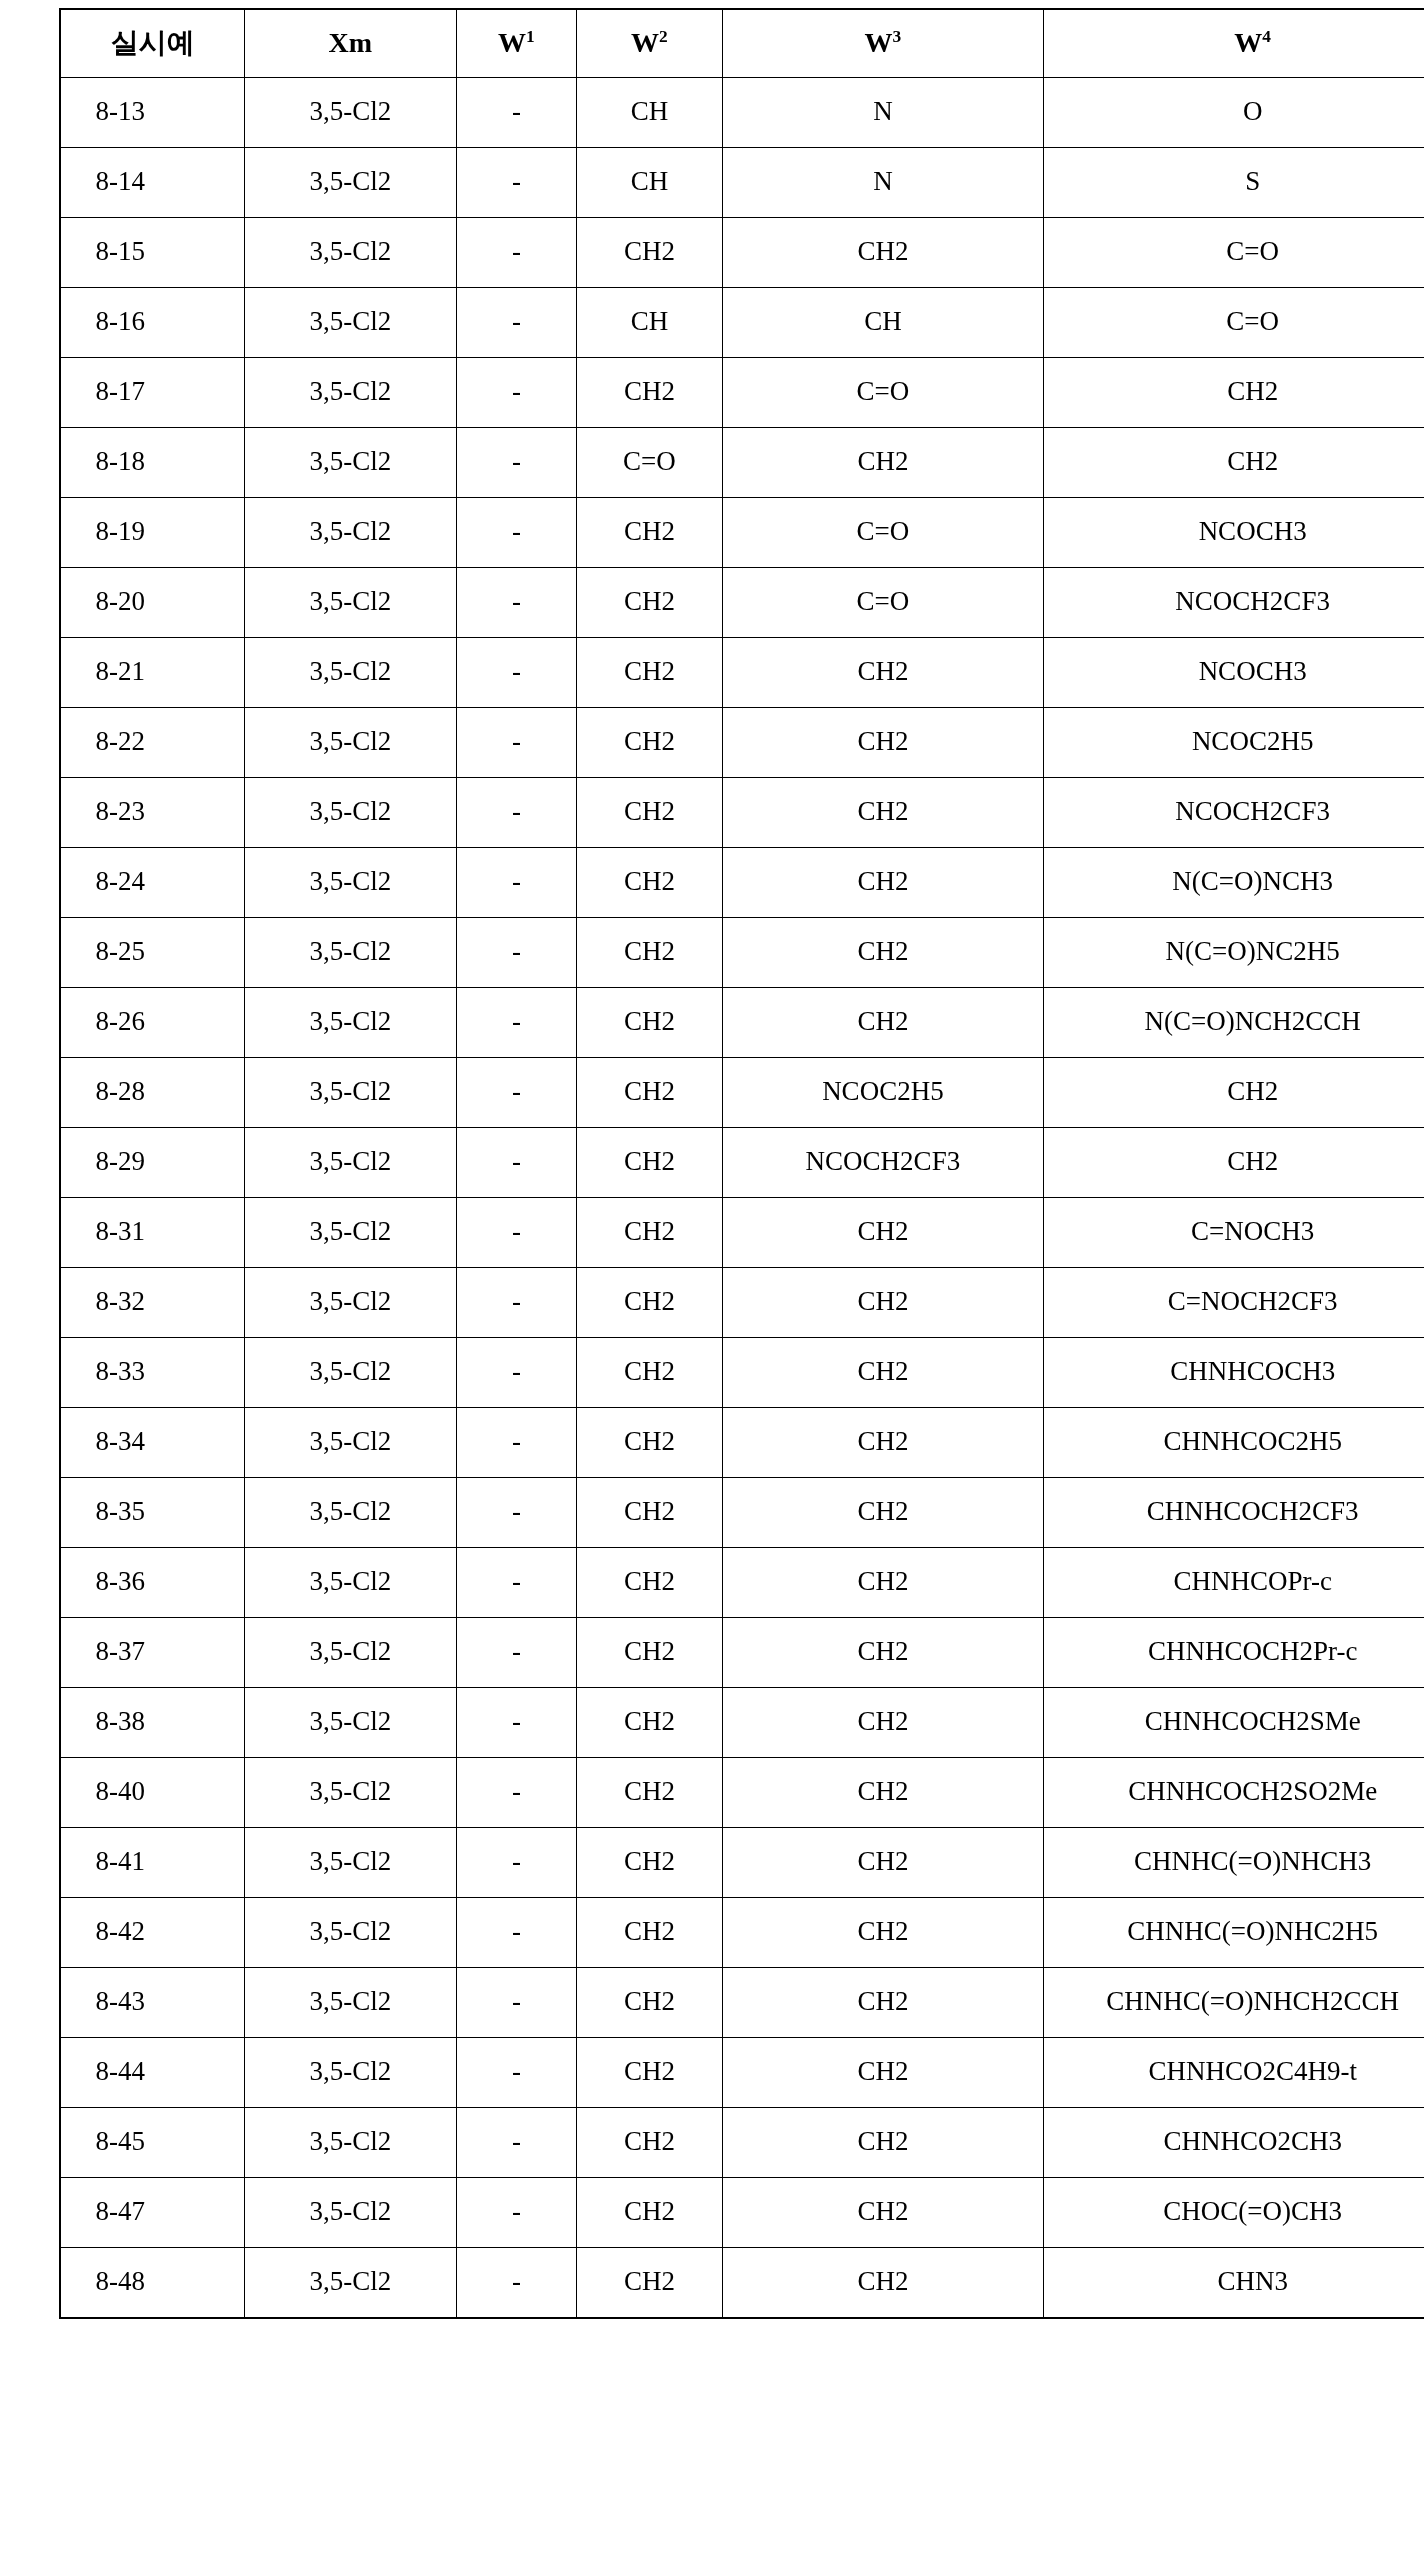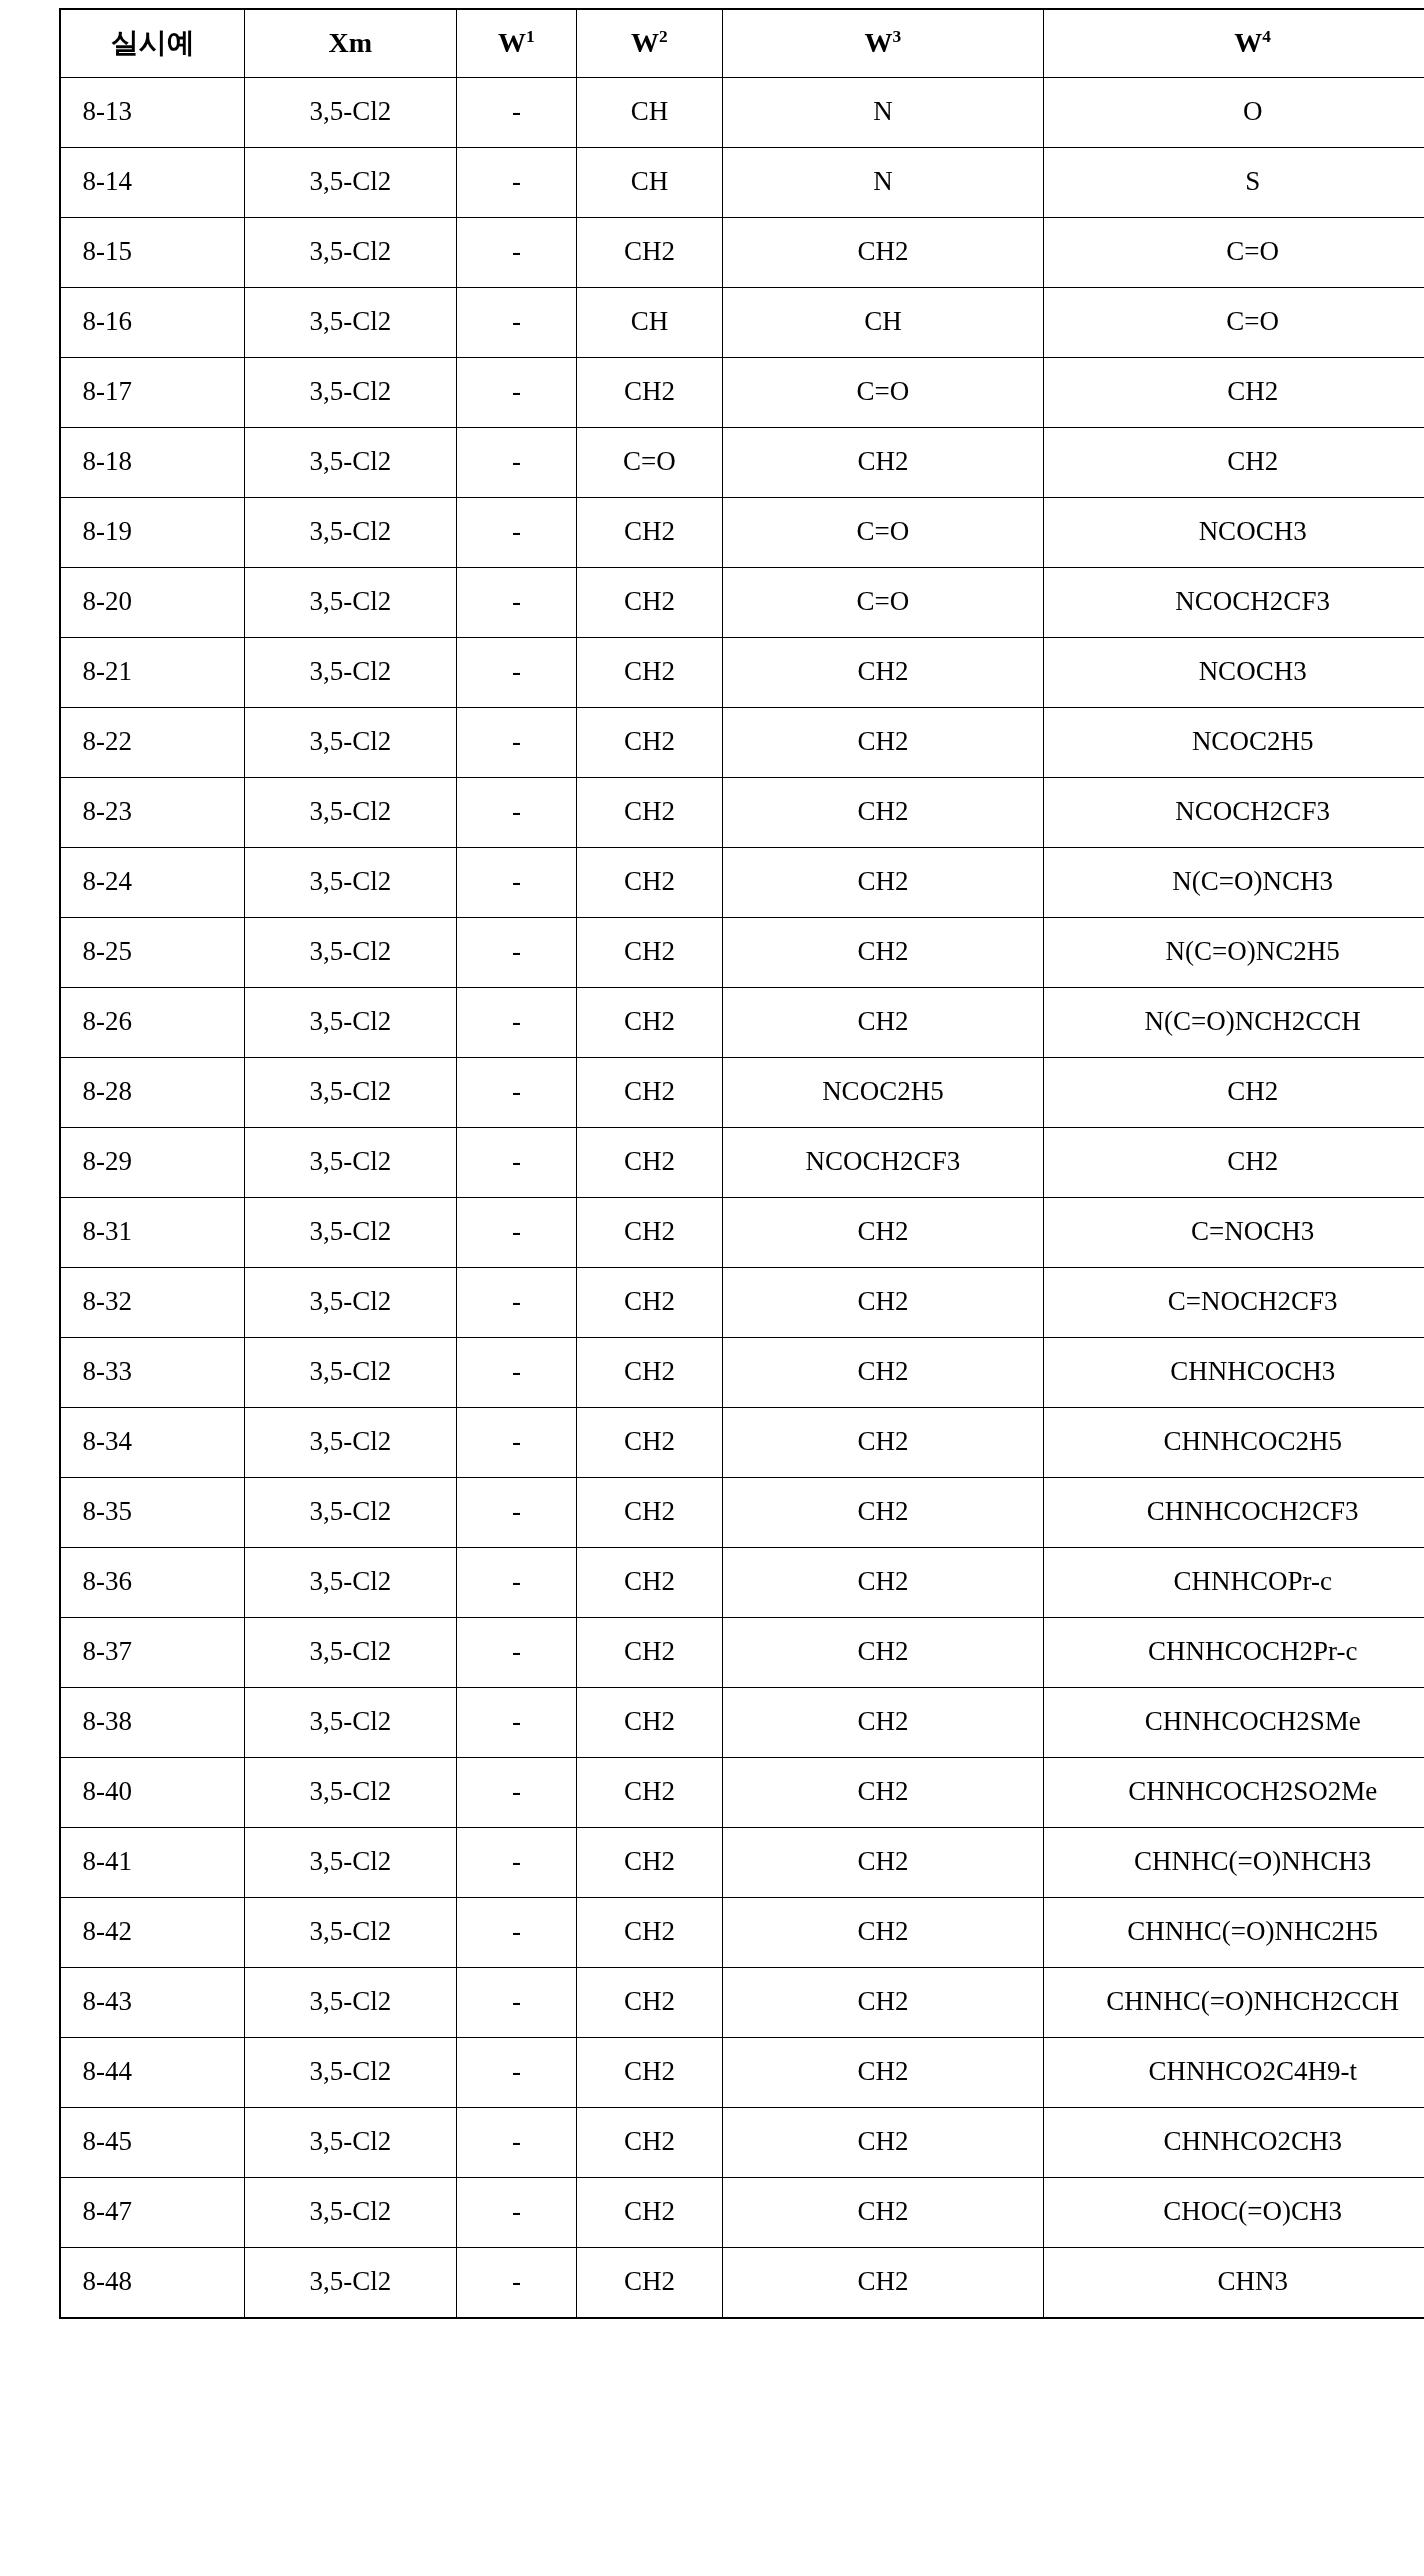--- a/index.html
+++ b/index.html
@@ -43,21 +43,21 @@
     font-weight: bold;
     font-size: 28px;
     height: 67px;
   }
   .compound-table thead th sup {
     font-size: 0.62em;
     line-height: 0;
   }
   .compound-table td.col-example {
     text-align: left;
-    padding-left: 21px;
+    padding-left: 34px;
   }
 </style>
 </head>
 <body>
 
 <div class="page">
   <table class="compound-table">
     <colgroup>
       <col style="width:184px">
       <col style="width:212px">

